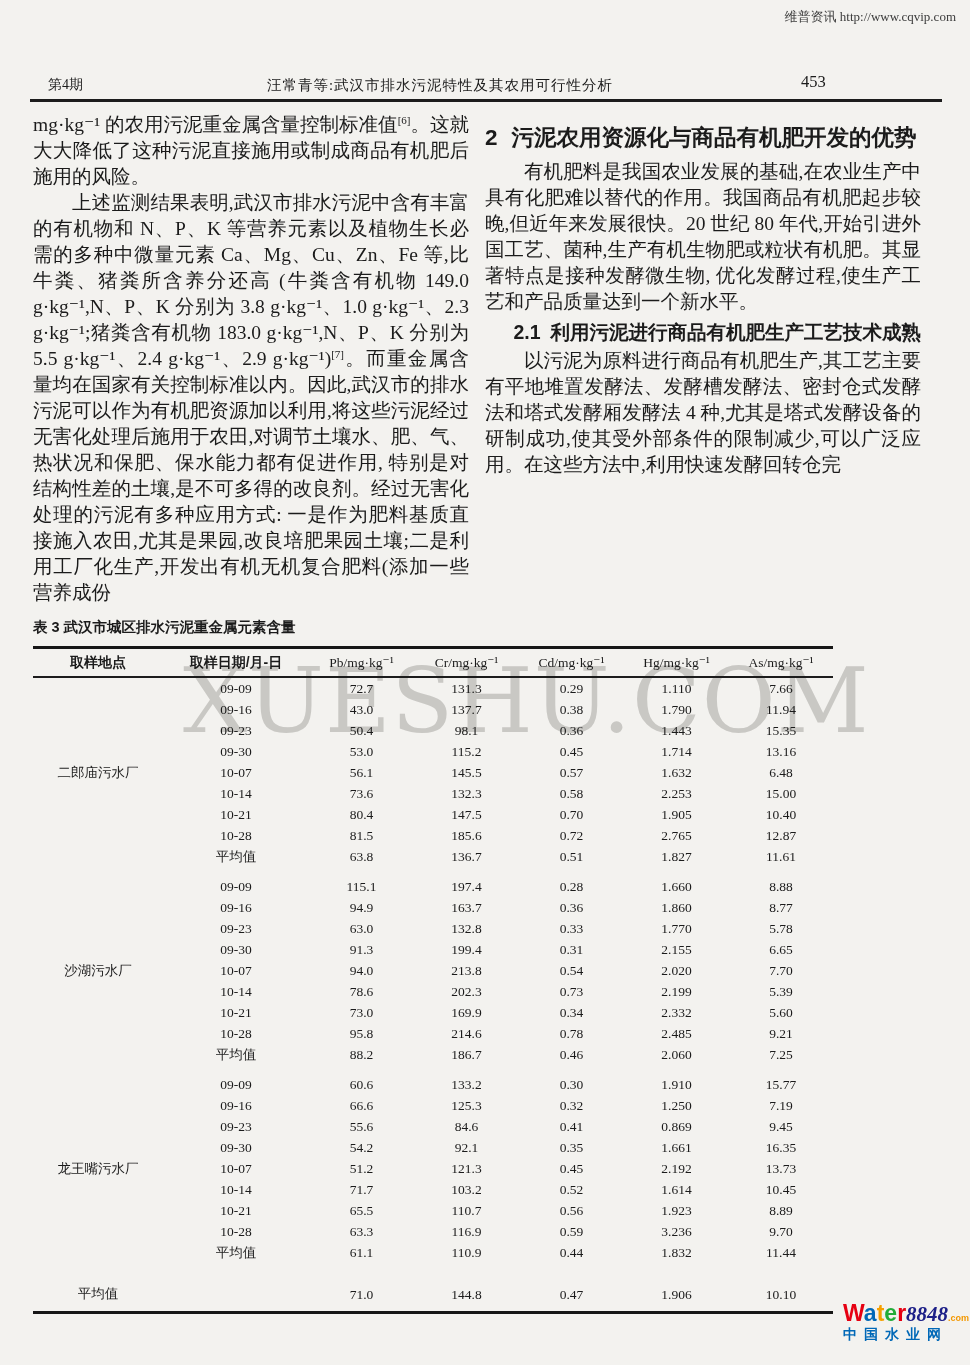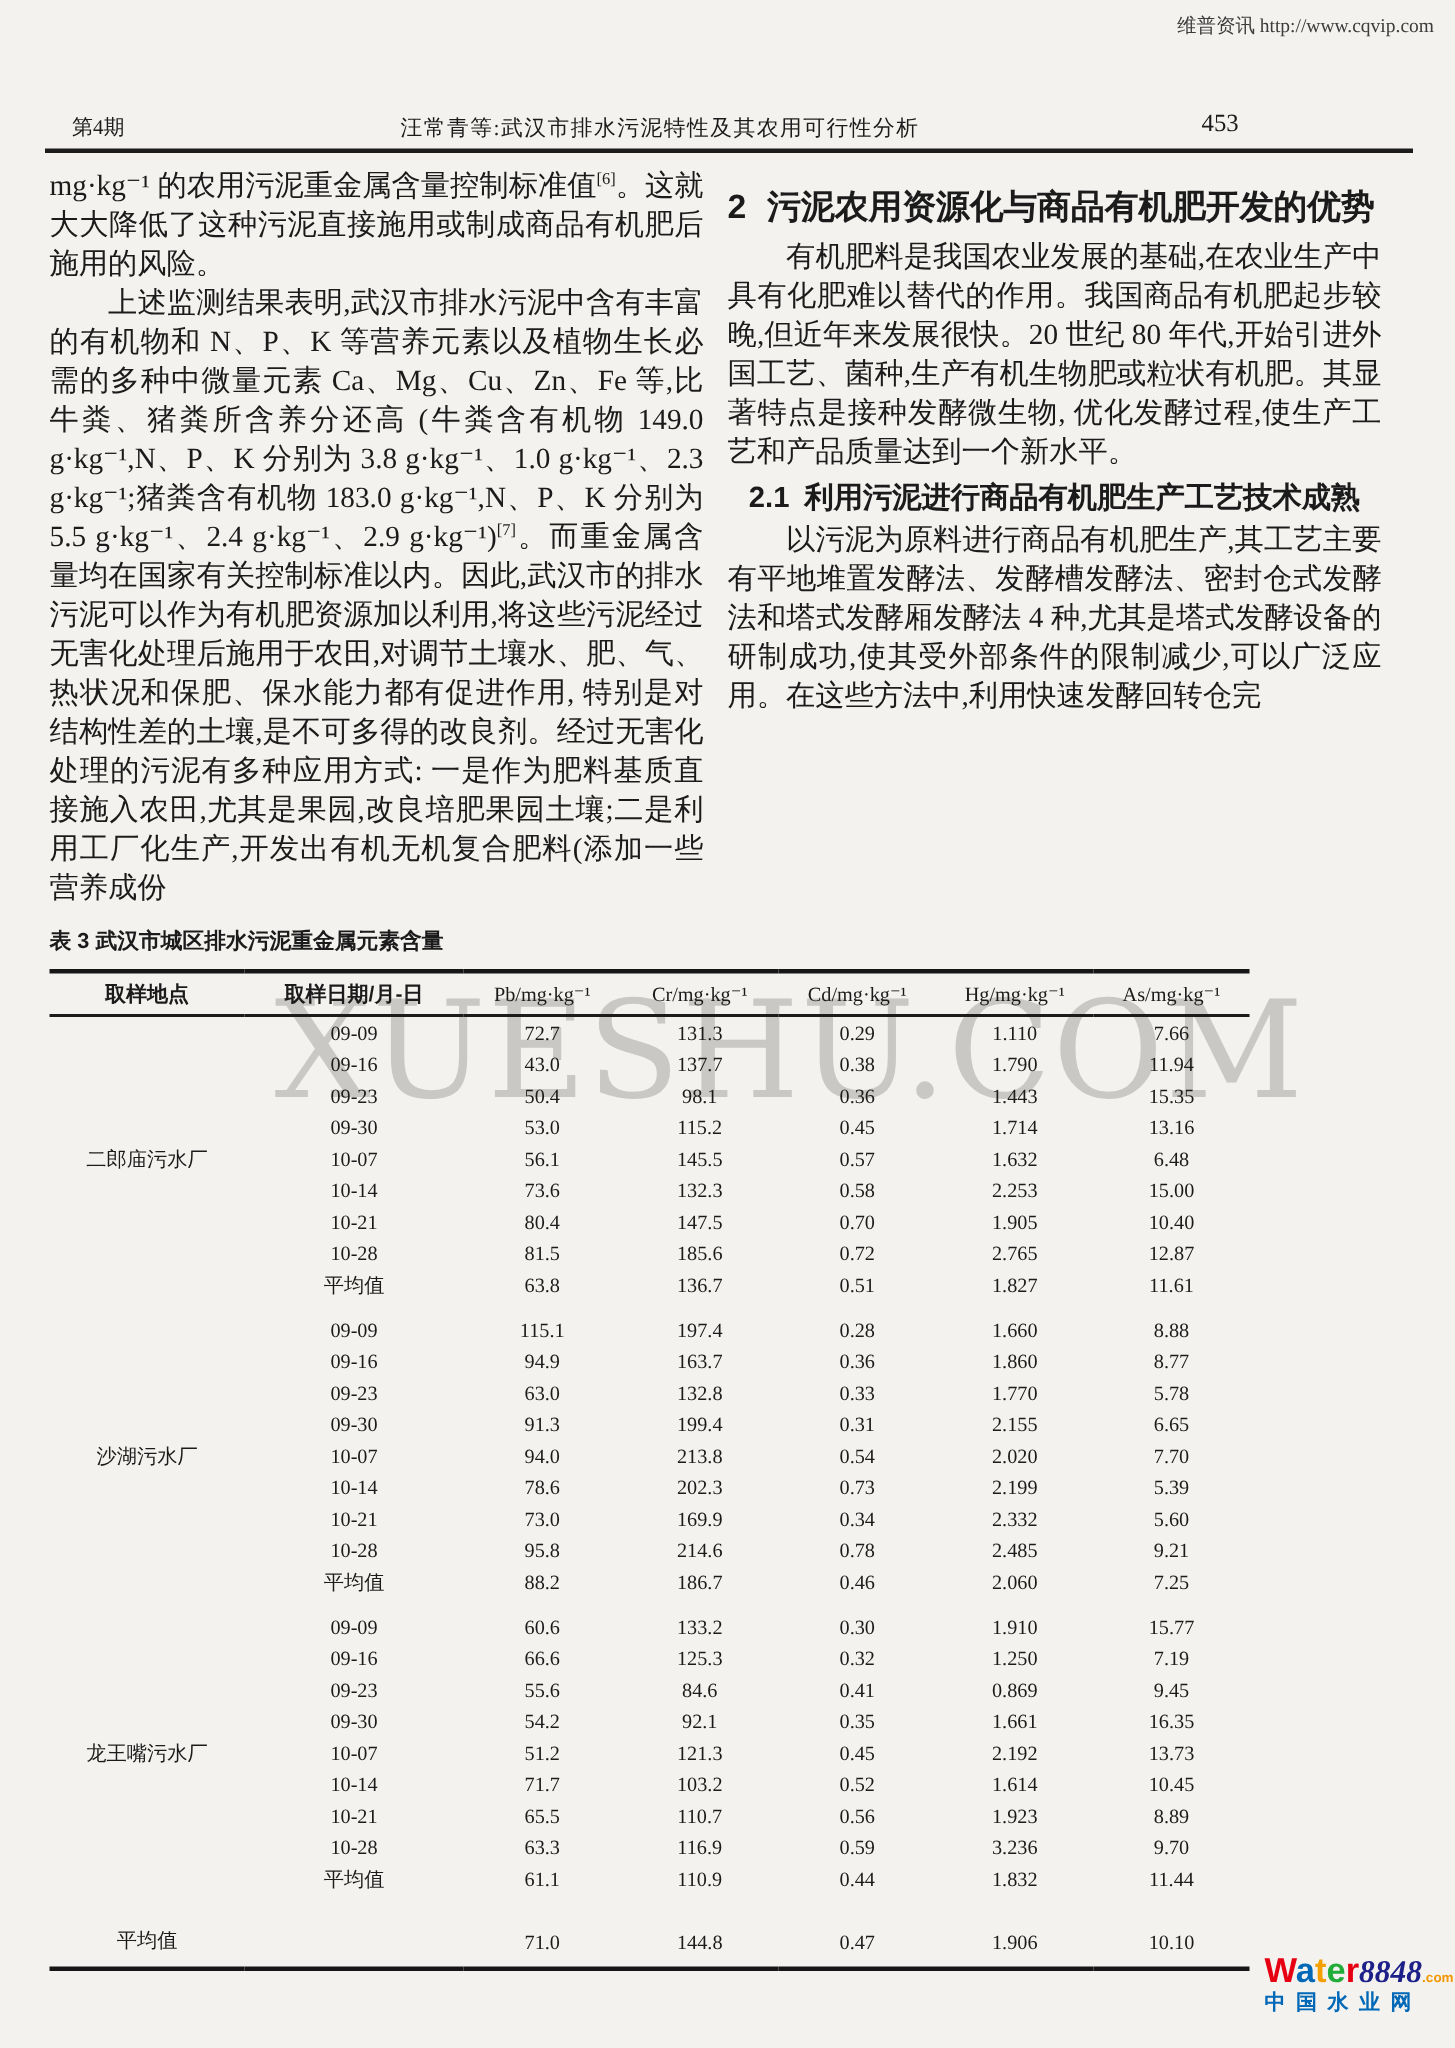--- a/index.html
+++ b/index.html
@@ -24,21 +24,21 @@
   sup.ref{font-size:11px; line-height:0;}
   h2.section{
     font-family:"Liberation Sans","DejaVu Sans",sans-serif;
     font-size:22.5px; line-height:33px; font-weight:bold;
     margin:9px 0 5px 0; text-align:left;
   }
   h2.section .h-num{margin-right:14px;}
   h3.subsection{
     font-family:"Liberation Sans","DejaVu Sans",sans-serif;
     font-size:19.5px; line-height:28px; font-weight:bold;
-    margin:3px 0 2px 0; text-align:center;
+    margin:3px 0 2px 0; text-align:right;
   }
   h3.subsection .h-num{margin-right:10px;}
   
   .table-area{position:absolute; top:618px; left:33px; width:800px;}
   .watermark{
     position:absolute; left:150px; top:30px; z-index:0;
     font-family:"DejaVu Serif","Liberation Serif",serif;
     font-size:90px; color:#c9c8c4; letter-spacing:1px; white-space:nowrap;
   }
   .tbl-caption{

